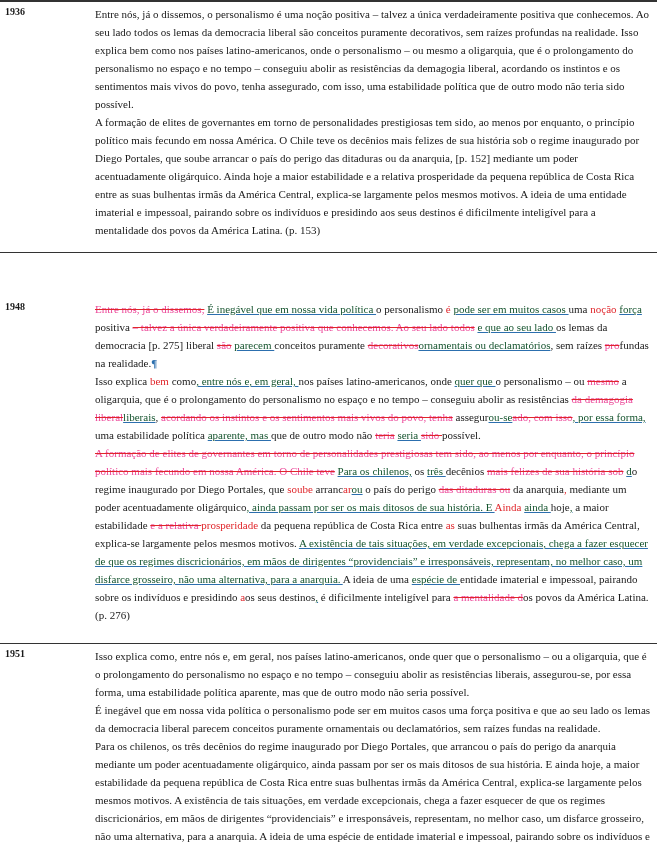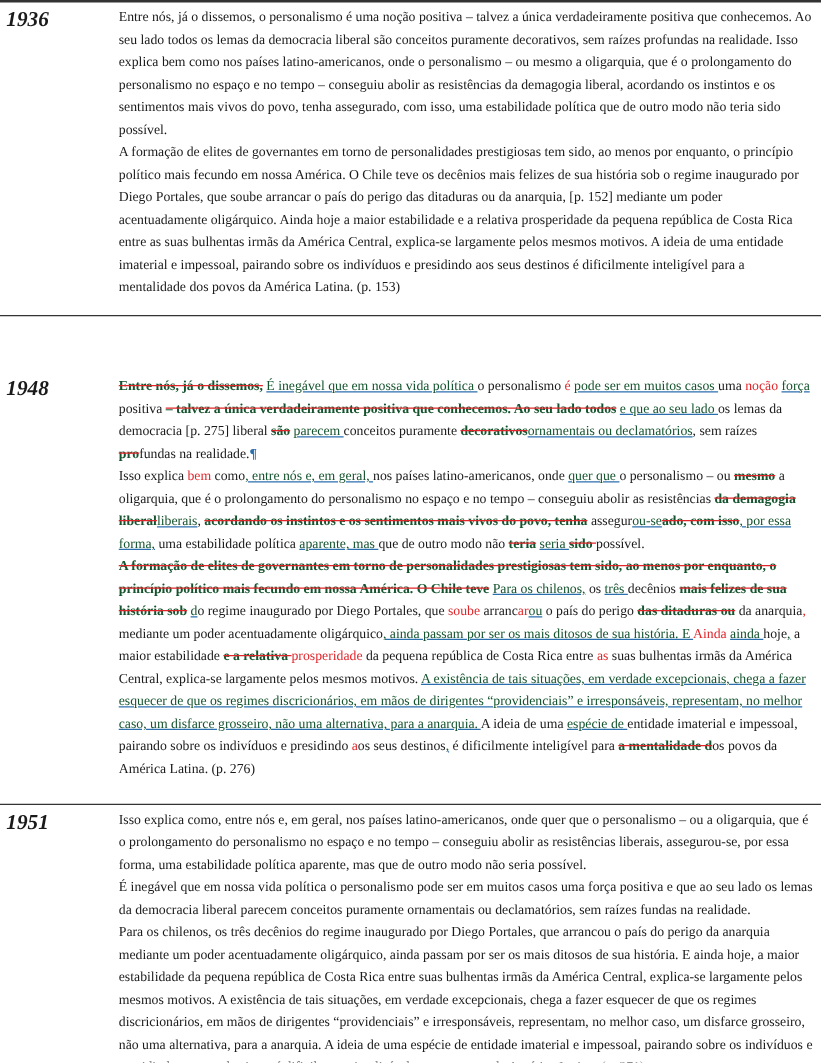--- a/index.html
+++ b/index.html
@@ -6,26 +6,26 @@
   body {
     width: 657px; height: 850px; overflow: hidden;
     font-family: "Liberation Serif", "DejaVu Serif", serif;
     color: #1a1a1a;
   }
   .table { width: 657px; border-top: 2px solid #333; }
   .row { display: flex; border-bottom: 1px solid #333; }
   .row.last { border-bottom: 2px solid #333; }
   .year {
     width: 95px; flex: 0 0 95px;
-    font-weight: bold; font-size: 17px;
-    padding: 4px 0 0 5px; box-sizing: border-box; font-style: italic;
+    font-weight: bold; font-size: 10px;
+    padding: 4px 0 0 5px; box-sizing: border-box;
   }
   .text { flex: 1; padding: 3px 6px 3px 0; font-size: 11px; line-height: 18px; }
   .text p { margin: 0; }
-  .del { color: #14532d; text-decoration: line-through; text-decoration-color: #e0262b; font-weight: bold; }
+  .del { color: #ec4899; text-decoration: line-through; text-decoration-color: #e0262b; }
   .red { color: #e0262b; }
   .ins { color: #14532d; text-decoration: underline; text-decoration-color: #2c6fae; }
   .pil { color: #2c6fae; font-weight: bold; }
   .r1936 { height: 250px; }
   .r1948 { height: 346px; margin-top: 44px; }
   .r1956 { height: 251px; }
 </style>
 </head>
 <body>
 

